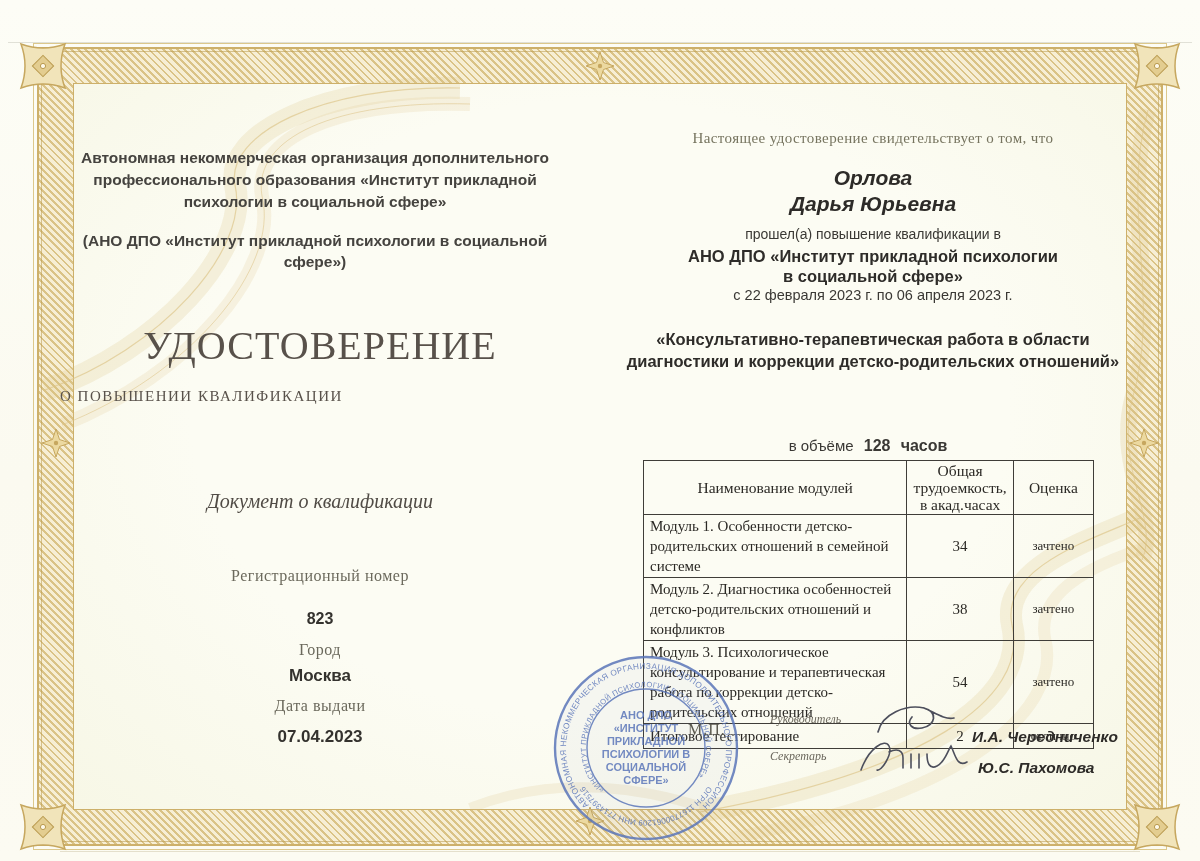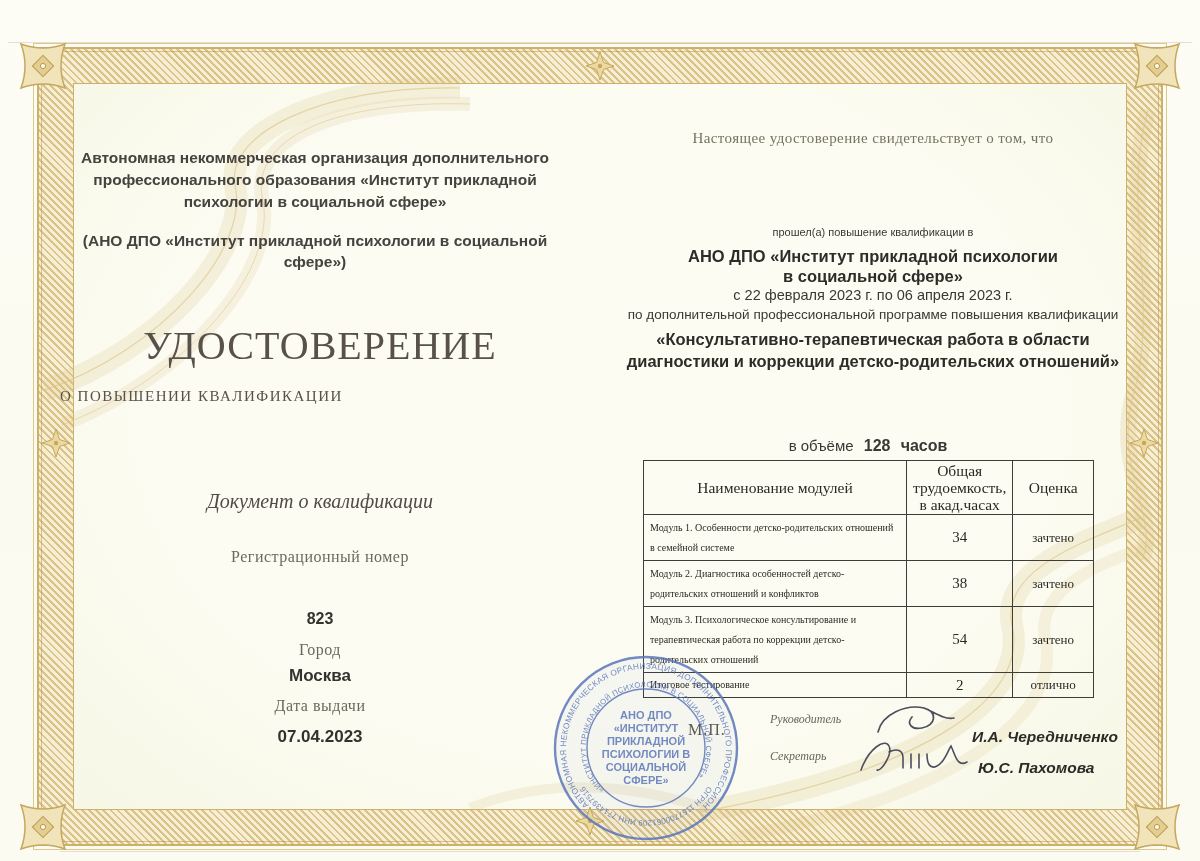--- a/index.html
+++ b/index.html
@@ -40,46 +40,46 @@
   .doc-subtitle{left:60px;top:388px;width:520px;
              font-family:"Liberation Serif",serif;font-size:15px;letter-spacing:1.5px;color:#58514a;}
   .blank-number{left:60px;top:424px;width:520px;text-align:center;
              font-family:"Liberation Serif",serif;font-size:19px;font-weight:bold;
              letter-spacing:6px;color:#b0452f;}
   .doc-kind{left:60px;top:490px;width:520px;text-align:center;
              font-family:"Liberation Serif",serif;font-style:italic;font-size:20px;color:#504b45;}
   .field-label{left:60px;width:520px;text-align:center;
              font-family:"Liberation Serif",serif;font-size:16px;color:#6b695c;letter-spacing:.5px;}
   .field-value{left:60px;width:520px;text-align:center;font-weight:bold;font-size:16px;color:#34322e;}
-  .f-reg-l{top:548px;} .f-reg-v{top:610px;}
+  .f-reg-l{top:567px;} .f-reg-v{top:610px;}
   .f-city-l{top:641px;} .f-city-v{top:666px;font-size:17px;}
   .f-date-l{top:697px;} .f-date-v{top:727px;font-size:17px;}
 
   
   .r-center{left:620px;width:506px;text-align:center;}
   .intro{top:130px;font-family:"Liberation Serif",serif;font-size:15px;color:#76745f;letter-spacing:.4px;}
   .holder1{top:166px;font-size:21px;font-weight:bold;font-style:italic;color:#2d2b28;}
   .holder2{top:192px;font-size:21px;font-weight:bold;font-style:italic;color:#2d2b28;}
-  .statement{top:226px;font-size:11px;text-align:center;}
+  .statement{top:226px;font-size:14px;text-align:center;}
   .orgline1{top:247px;font-size:16.5px;font-weight:bold;color:#2e2c29;}
   .orgline2{top:267px;font-size:16.5px;font-weight:bold;color:#2e2c29;}
   .period{top:287px;font-size:14.5px;}
   .prog-intro{top:307px;font-size:13.5px;}
   .prog1{top:330px;font-size:16.5px;font-weight:bold;color:#2e2c29;}
   .prog2{top:352px;font-size:16.5px;font-weight:bold;color:#2e2c29;}
   .volume{left:643px;top:437px;width:450px;text-align:center;font-size:15px;}
   .volume b{font-size:16px;}
   .volume .hours-num{margin:0 6px 0 6px;}
 
   
   table.modules{position:absolute;left:643px;top:460px;width:451px;border-collapse:collapse;
         font-family:"Liberation Serif",serif;color:#2b2925;}
   table.modules td,table.modules th{border:1px solid #3f3d38;padding:1px 6px;vertical-align:middle;}
   table.modules th{font-weight:normal;font-size:15.5px;text-align:center;line-height:17px;}
-  td.mname{font-size:10px;line-height:20px;text-align:left;}
+  td.mname{font-size:15px;line-height:20px;text-align:left;}
   td.mhours{font-size:15px;text-align:center;width:81px;}
   td.mgrade{font-size:13px;text-align:center;width:72px;}
   tr.hrow{height:54px;} tr.r1{height:46px;} tr.r2{height:46px;} tr.r3{height:66px;} tr.r4{height:25px;}
 
   
   .sig-label{font-family:"Liberation Serif",serif;font-style:italic;font-size:12px;color:#6b675c;}
   .sig-head-l{left:770px;top:712px;}
   .sig-sec-l{left:770px;top:749px;}
   .sig-name{font-size:15.5px;font-weight:bold;font-style:italic;color:#2d2b28;}
   .sig-head-n{left:972px;top:728px;}
@@ -157,25 +157,26 @@
   <div class="abs doc-subtitle">О ПОВЫШЕНИИ КВАЛИФИКАЦИИ</div>
   <div class="abs doc-kind">Документ о квалификации</div>
   <div class="abs field-label f-reg-l">Регистрационный номер</div>
   <div class="abs field-value f-reg-v">823</div>
   <div class="abs field-label f-city-l">Город</div>
   <div class="abs field-value f-city-v">Москва</div>
   <div class="abs field-label f-date-l">Дата выдачи</div>
   <div class="abs field-value f-date-v">07.04.2023</div>
 
   <div class="abs r-center intro">Настоящее удостоверение свидетельствует о том, что</div>
+  <div class="abs r-center holder1">Орлова</div>
+  <div class="abs r-center holder2">Дарья Юрьевна</div>
   <div class="abs r-center statement">прошел(а) повышение квалификации в</div>
   <div class="abs r-center orgline1">АНО ДПО «Институт прикладной психологии</div>
   <div class="abs r-center orgline2">в социальной сфере»</div>
   <div class="abs r-center period">с 22 февраля 2023 г. по 06 апреля 2023 г.</div>
-  <div class="abs r-center prog-intro">по дополнительной профессиональной программе повышения квалификации</div>
   <div class="abs r-center prog2">диагностики и коррекции детско-родительских отношений»</div>
   <div class="abs r-center prog1">«Консультативно-терапевтическая работа в области</div>
 
   <div class="abs volume">
     <span>в объёме</span>
     <b class="hours-num">128</b>
     <b>часов</b>
   </div>
 
   <table class="modules">

